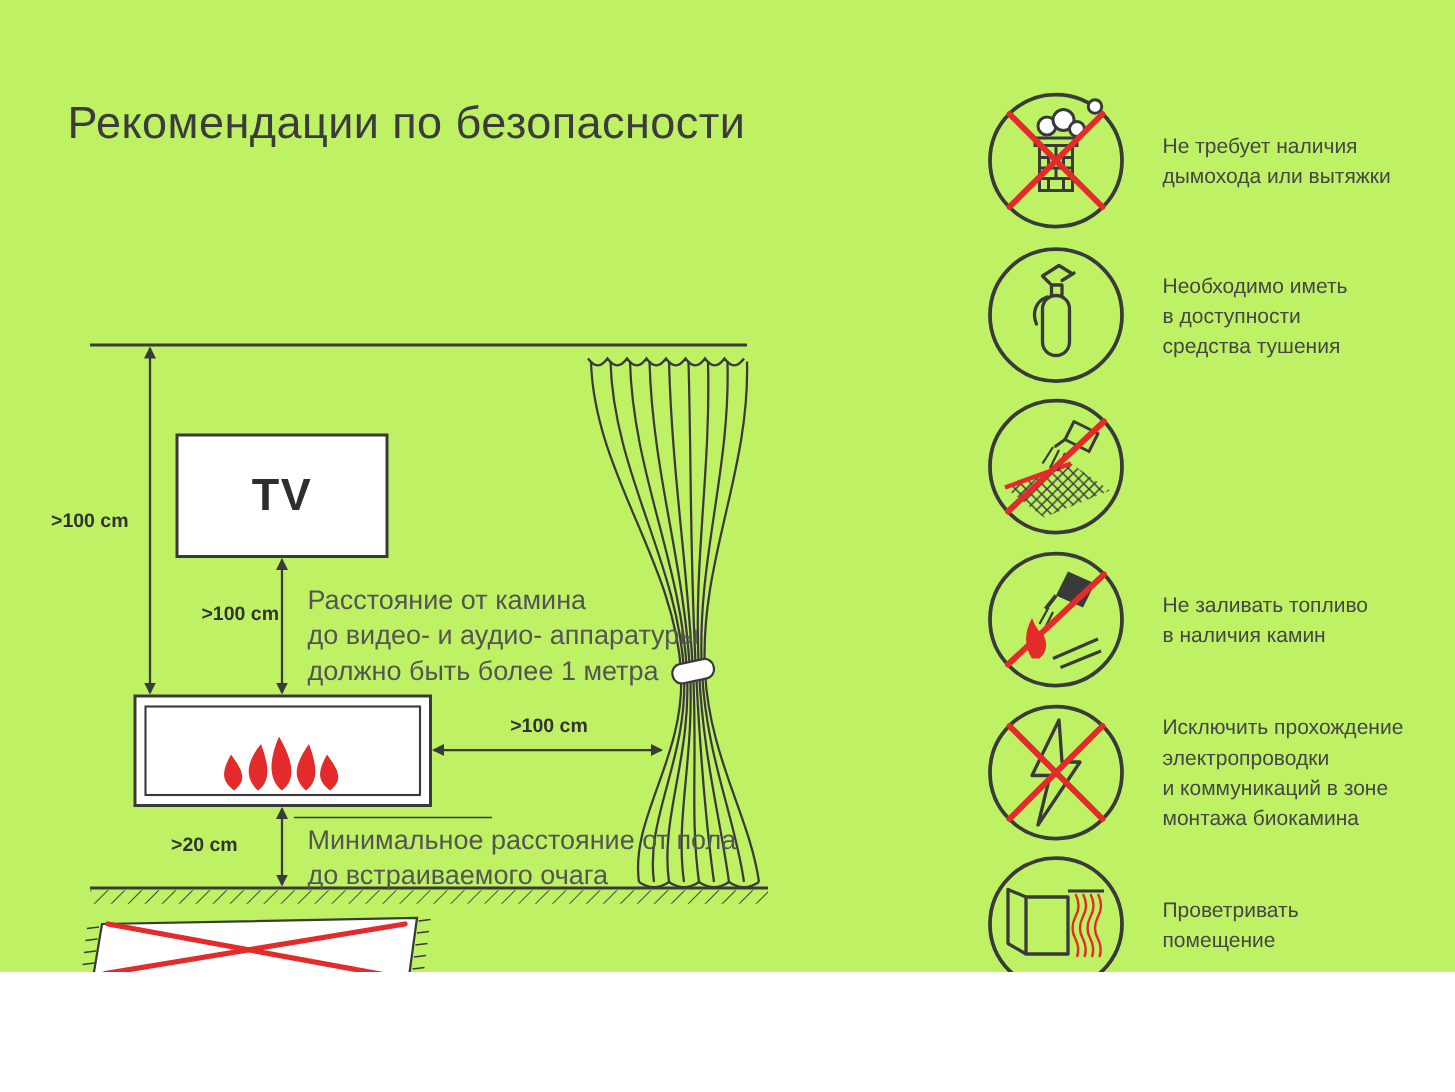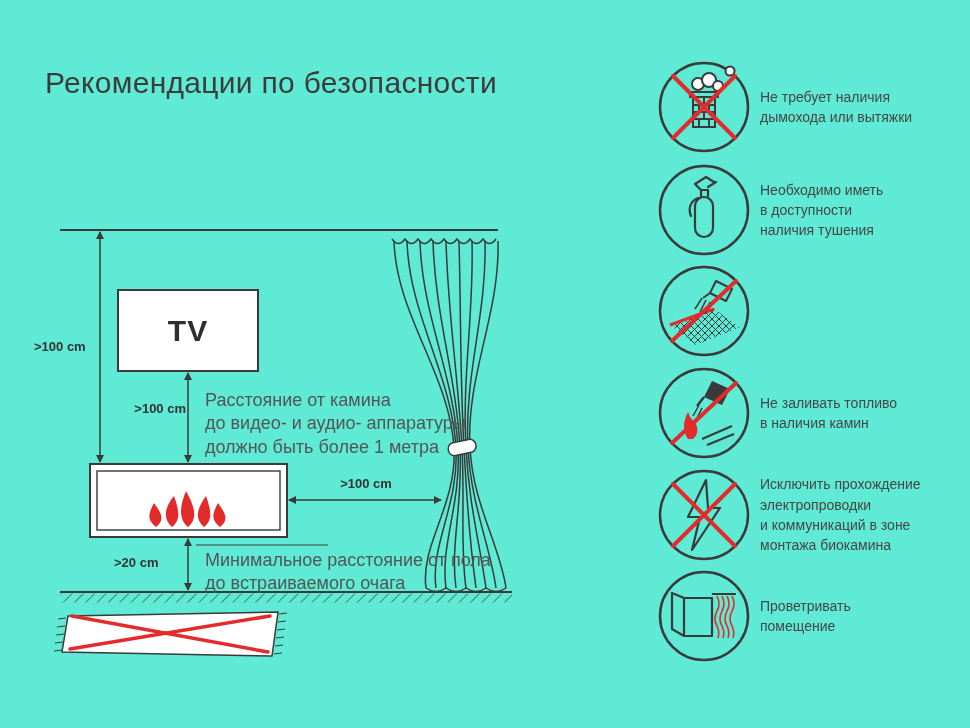--- a/index.html
+++ b/index.html
@@ -1,39 +1,39 @@
 <!DOCTYPE html>
 <html><head>
 <meta charset="utf-8">
 <style>
   * { margin:0; padding:0; box-sizing:border-box; }
   html,body { background:#fff; }
   body { font-family:"Liberation Sans","DejaVu Sans",sans-serif; color:#3a3a3a; }
-  .canvas { position:relative; width:970px; height:728px; background:#5eead4; overflow:hidden; }
+  .canvas { position:relative; width:970px; height:648px; background:#bef264; overflow:hidden; }
 
   .title { position:absolute; left:45px; top:66px; font-size:30px; font-weight:500;
            color:#3c3c3c; letter-spacing:.3px; }
   .subtitle { position:absolute; left:45px; top:177px; font-size:17px; font-weight:700; color:#2e2e2e; }
 
   .diagram { position:absolute; left:30px; top:205px; width:525px; height:475px; }
   .diagram svg { position:absolute; left:0; top:0; }
 
   .tv-label { position:absolute; left:88px; top:85px; width:140px; height:81px;
               display:flex; align-items:center; justify-content:center;
               font-size:30px; font-weight:600; color:#2e2e2e; letter-spacing:1px;text-align:center; }
   .dim { position:absolute; font-size:13px; font-weight:700; color:#333; }
   .dim-a { left:4px;  top:134px; width:62px; text-align:left; }
   .dim-b { left:94px; top:196px; width:62px; text-align:right; }
   .dim-c { left:291px; top:271px; width:90px; text-align:center; }
   .dim-d { left:84px; top:350px; width:59px; }
   .note { position:absolute; font-size:18px; color:#555; line-height:1.3; white-space:pre-line; }
   .note-a { left:175px; top:184px; }
   .note-b { left:175px; top:344px; }
 
-  .rule { position:absolute; left:656px; width:310px; display:flex; align-items:center; gap:8px; }
+  .rule { position:absolute; left:656px; width:310px; display:flex; align-items:center; gap:23px; }
   .badge { width:96px; height:96px; flex:0 0 96px; }
   .rule-text { font-size:14px; color:#464646; line-height:1.45; white-space:pre-line; }
 </style>
 </head>
 <body>
 
 <div class="canvas">
 
   <h1 class="title">Рекомендации по безопасности</h1>
 
@@ -155,21 +155,21 @@
             <rect x="39" y="35" width="18" height="40" rx="9"></rect>
             <path d="M45,35 L45,28 L52,28 L52,35"></path>
             <path d="M44,27 L39,22 L50,15 L58,20"></path>
             <path d="M52,25 L60,20"></path>
             <path d="M42,36 C34,39 32,47 35,54"></path>
           </g>
         </svg>
       </span>
       <p class="rule-text">Необходимо иметь
 в доступности
-наличия тушения</p>
+средства тушения</p>
     </div>
 
     <div class="rule" style="top:263px">
       <span class="badge">
         <svg width="96" height="96" viewBox="0 0 96 96">
           <defs>
             <pattern id="gratehatch" width="7" height="7" patternUnits="userSpaceOnUse">
               <path d="M0,7 L7,0 M0,0 L7,7" stroke="#3a3a3a" stroke-width="1"></path>
             </pattern>
           </defs>

